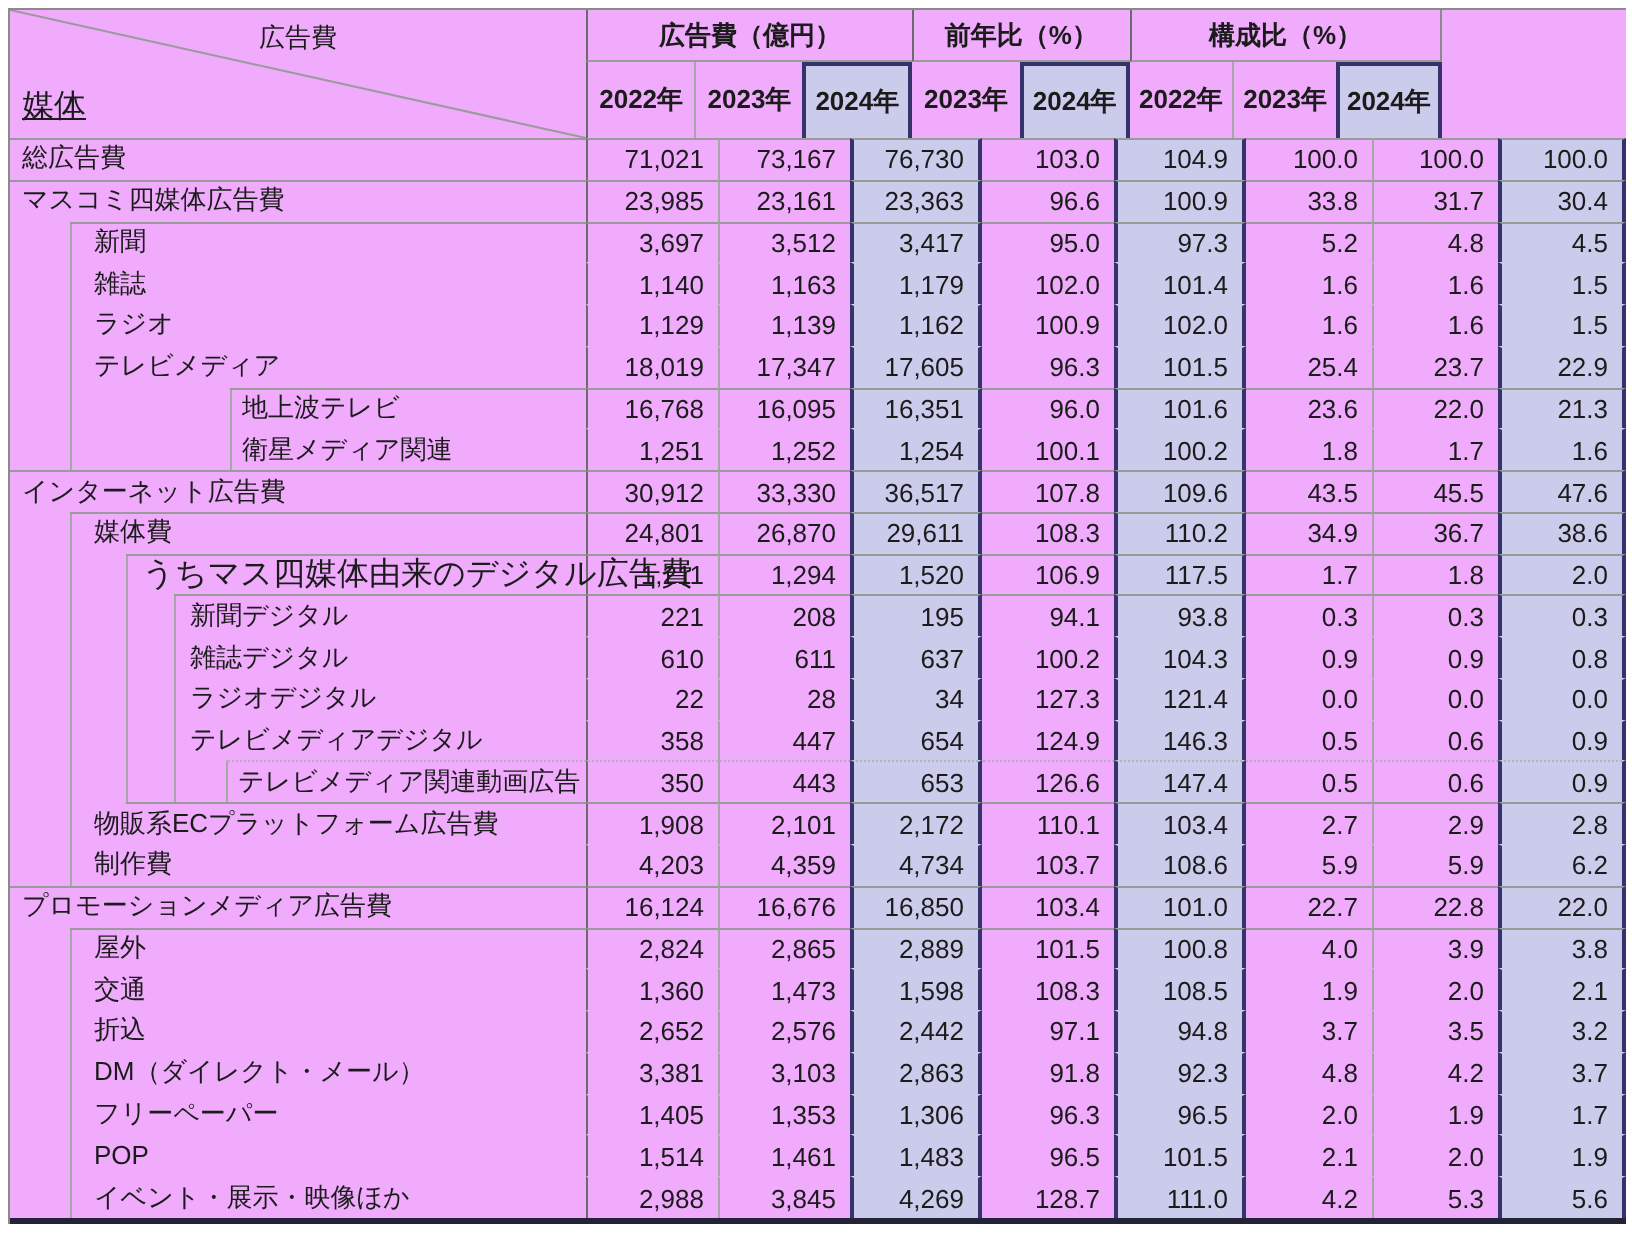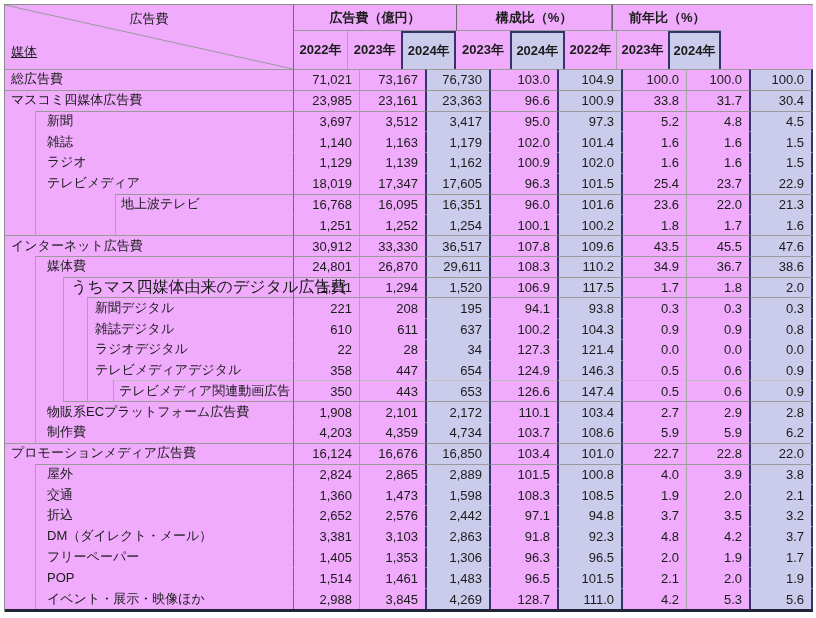--- a/index.html
+++ b/index.html
@@ -2,21 +2,21 @@
 <html style="--hl: #cbcbec; --hlb: #34346a;"><head>
 <meta charset="utf-8">
 <style>
   html,body{margin:0;padding:0;background:#fff;}
   body{font-family:"Liberation Sans","DejaVu Sans",sans-serif;color:#1b1b1b;-webkit-font-smoothing:antialiased;}
   .tbl{position:relative;width:808px;margin:4px 0 0 4px;border-top:1px solid #8a8a8a;border-left:1px solid #8a8a8a;background:#f0abfc;}
   .hdr{display:flex;height:64px;}
   .corner{position:relative;width:288px;height:64px;}
   .corner svg{position:absolute;left:0;top:0;}
   .cl-top{position:absolute;top:5px;left:0;width:100%;text-align:center;font-size:13px;}
-  .cl-bot{position:absolute;left:6px;top:38px;font-size:13px;text-decoration:underline;}
+  .cl-bot{position:absolute;left:6px;top:38px;font-size:16px;text-decoration:underline;}
   .hright{width:428px;display:flex;flex-direction:column;}
   .grow{display:flex;height:26px;}
   .g{box-sizing:border-box;display:flex;align-items:center;justify-content:center;font-weight:bold;font-size:13px;border-bottom:1px solid #9a9a9a;border-left:1px solid #6b6b6b;}
   .g0{width:198px;}
   .g1{width:132px;}
   .g2{width:190px;border-right:1px solid #8a8a8a;}
   .yrow{display:flex;height:38px;}
   .yr{box-sizing:border-box;display:flex;align-items:center;justify-content:center;font-weight:bold;font-size:13px;height:100%;}
   
   .c0{width:66px;border-left:1px solid #6b6b6b;}
@@ -50,22 +50,22 @@
     <div class="corner">
       <svg width="288" height="64" viewBox="0 0 288 64">
         <line x1="0" y1="0" x2="288" y2="64" stroke="#9a9a9a" stroke-width="1"></line>
       </svg>
       <span class="cl-top">広告費</span>
       <span class="cl-bot">媒体</span>
     </div>
     <div class="hright">
       <div class="grow">
         <div class="g g0">広告費（億円）</div>
+        <div class="g g1">前年比（%）</div>
         <div class="g g2">構成比（%）</div>
-        <div class="g g1">前年比（%）</div>
       </div>
       <div class="yrow" id="yrow">
           <div class="yr c0">2022年</div>
           <div class="yr c1">2023年</div>
           <div class="yr c2 hl">2024年</div>
           <div class="yr c3">2023年</div>
           <div class="yr c4 hl">2024年</div>
           <div class="yr c5">2022年</div>
           <div class="yr c6">2023年</div>
           <div class="yr c7 hl">2024年</div>
@@ -171,20 +171,21 @@
         <div class="v c3">96.0</div>
         <div class="v c4 hl">101.6</div>
         <div class="v c5">23.6</div>
         <div class="v c6">22.0</div>
         <div class="v c7 hl">21.3</div>
       </div>
       <div class="row">
         <div class="lc">
           <span class="vl" style="left: 30px;"></span>
           <span class="vl" style="left: 110px;"></span>
+          <span class="lt" style="padding-left: 116px;">衛星メディア関連</span>
         </div>
         <div class="v c0">1,251</div>
         <div class="v c1">1,252</div>
         <div class="v c2 hl">1,254</div>
         <div class="v c3">100.1</div>
         <div class="v c4 hl">100.2</div>
         <div class="v c5">1.8</div>
         <div class="v c6">1.7</div>
         <div class="v c7 hl">1.6</div>
       </div>

